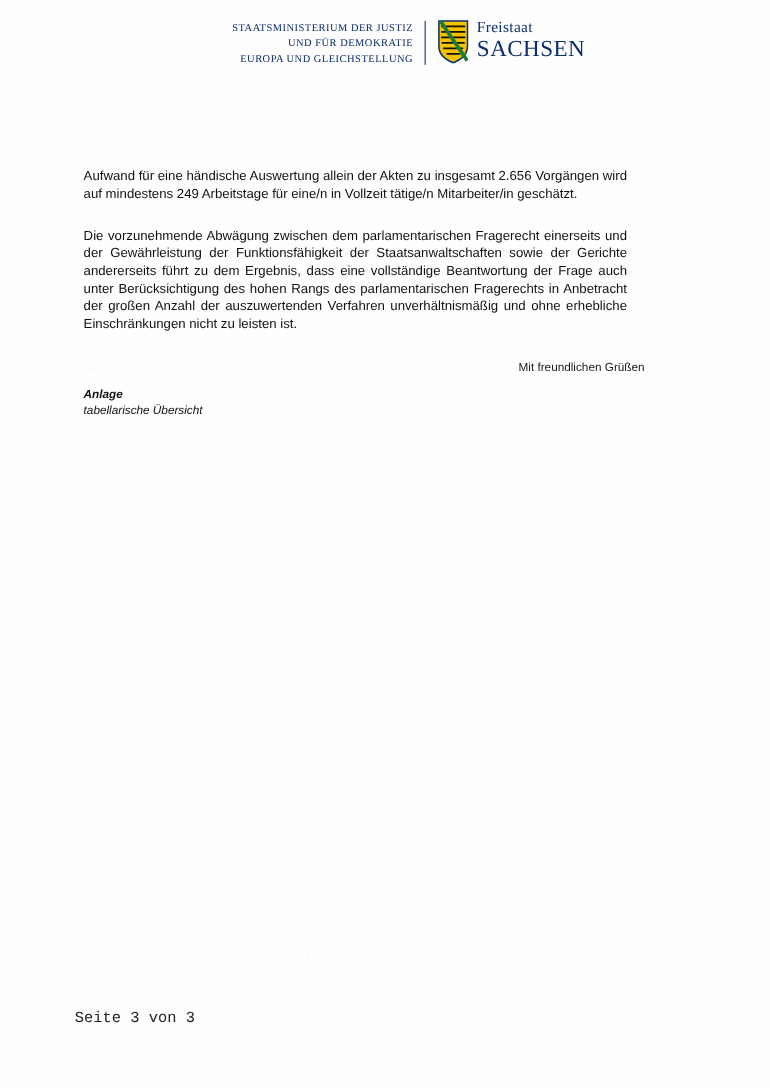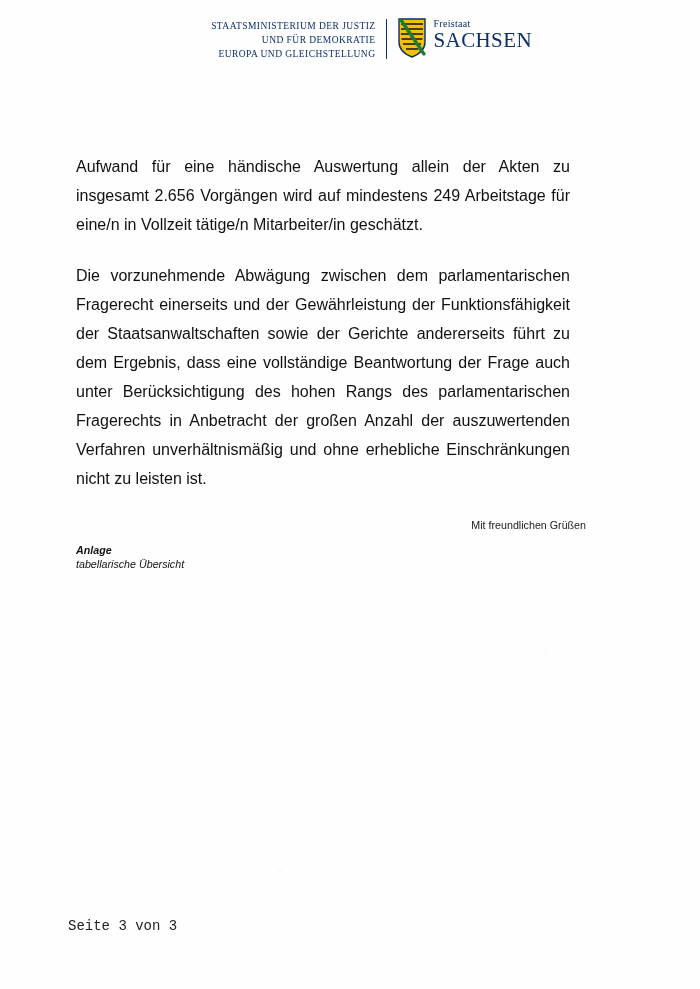--- a/index.html
+++ b/index.html
@@ -67,21 +67,21 @@
     height: 40px;
     margin-right: 7px;
     flex: none;
   }
   .brand-text {
     line-height: 1;
     padding-top: 1px;
   }
   .brand-sub {
     font-family: "Liberation Serif", serif;
-    font-size: 10px;
+    font-size: 14px;
     color: #0c2e6b;
     letter-spacing: 0.3px;
     margin-bottom: 1px;
   }
   .brand-main {
     font-family: "Liberation Serif", serif;
     font-size: 21px;
     color: #0c2e6b;
     letter-spacing: 0.4px;
     line-height: 1;
@@ -89,22 +89,22 @@
 
   
   .content {
     position: absolute;
     left: 76px;
     top: 152px;
     width: 510px;
   }
   p.para {
     margin: 0 16px 22px 0;
-    font-size: 16px;
-    line-height: 29px;
+    font-size: 12px;
+    line-height: 16px;
     text-align: justify;
     text-justify: inter-word;
     color: #111;
   }
   p.closing {
     margin: 20px 0 0 0;
     font-size: 10.7px;
     line-height: 21px;
     text-align: right;
   }

